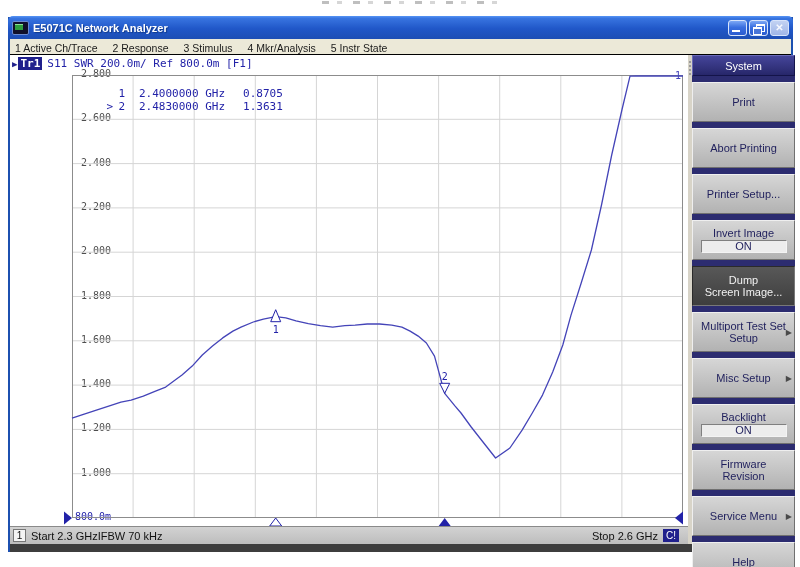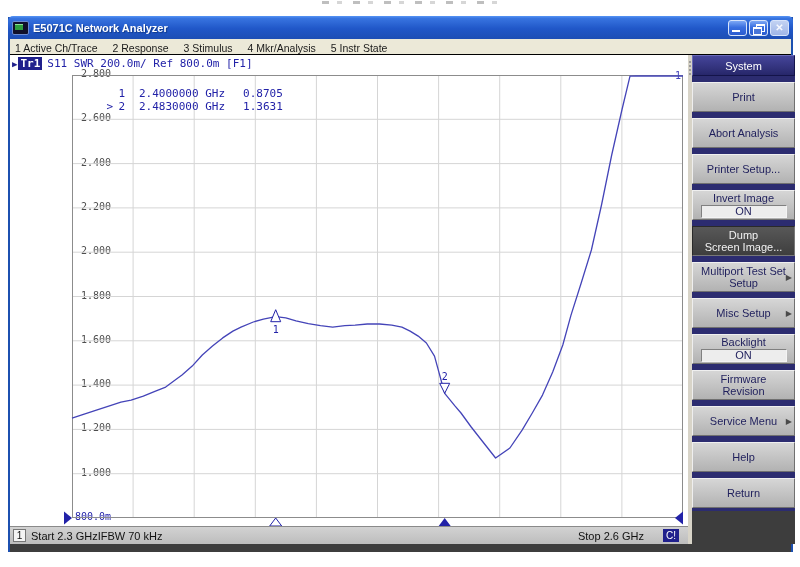--- a/index.html
+++ b/index.html
@@ -50,30 +50,30 @@
     font-family:"DejaVu Sans Mono", monospace;font-size:10px;color:#4d4d4d;margin-left:45px;}
   #y-axis-labels .ytick.ref{color:#2222a8;}
   #plot-svg{position:absolute;left:62px;top:20px;overflow:visible;}
   .statusbar{position:absolute;left:0;bottom:0;width:678px;height:18px;box-sizing:border-box;
     background:linear-gradient(180deg,#d2d2d2,#bdbdbd);border-top:1px solid #8a8a8a;
     display:flex;align-items:center;font-size:11px;color:#111;padding:0 3px;}
   .sb-chan{width:13px;height:13px;background:#f4f4f4;border:1px solid #777;box-sizing:border-box;
     text-align:center;line-height:12px;font-size:10px;margin-right:5px;flex:none;}
   .sb-start{white-space:nowrap;}
   .sb-ifbw{flex:1;text-align:left;white-space:nowrap;}
-  .sb-stop{white-space:nowrap;margin-right:19px;}
+  .sb-stop{white-space:nowrap;margin-right:5px;}
   .sb-badge{background:#20208c;color:#fff;font-size:10px;padding:0 3px;height:13px;line-height:13px;
     margin-right:6px;}
   
   .splitter{width:4px;background:#d8d4c8;flex:none;position:relative;}
   .splitter::before{content:"";position:absolute;top:6px;left:1px;width:2px;height:14px;
     background:repeating-linear-gradient(180deg,#9a9a9a 0 2px,transparent 2px 4px);}
   .sidebar{width:103px;flex:none;display:flex;flex-direction:column;background:#2c2c70;}
   .sb-buttons{display:flex;flex-direction:column;gap:6px;padding-bottom:3px;}
-  .skey{height:30px;flex:none;background:linear-gradient(180deg,#d6d6d6,#b2b2b2);
+  .skey{height:40px;flex:none;background:linear-gradient(180deg,#d6d6d6,#b2b2b2);
     border:1px solid;border-color:#efefef #707070 #707070 #efefef;box-sizing:border-box;
     color:#1f1f5c;font-size:11px;display:flex;flex-direction:column;align-items:center;
     justify-content:center;text-align:center;line-height:12px;position:relative;cursor:default;}
   .skey.header{height:21px;background:linear-gradient(180deg,#45459a,#27276a);color:#ffffff;
     border-color:#6a6ab8 #14144a #14144a #6a6ab8;}
   .skey.active{background:linear-gradient(180deg,#585858,#3e3e3e);color:#f2f2f2;
     border-color:#2a2a2a #787878 #787878 #2a2a2a;}
   .skey .arrow{position:absolute;right:2px;top:50%;margin-top:-5px;font-size:8px;color:#4a4a4a;}
   .skey .toggle-box{margin-top:1px;width:86px;height:13px;background:#ededed;
     border:1px solid;border-color:#808080 #f4f4f4 #f4f4f4 #808080;box-sizing:border-box;
@@ -196,21 +196,21 @@
 
     <div class="sidebar">
       <div class="sb-buttons">
         <div class="skey header">
           <span>System</span>
         </div>
         <div class="skey">
           <span>Print</span>
         </div>
         <div class="skey">
-          <span>Abort Analysis</span>
+          <span>Abort Printing</span>
         </div>
         <div class="skey">
           <span>Printer Setup...</span>
         </div>
         <div class="skey">
           <span>Invert Image</span>
           <span class="toggle-box">ON</span>
         </div>
         <div class="skey active">
           <span>Dump</span>

